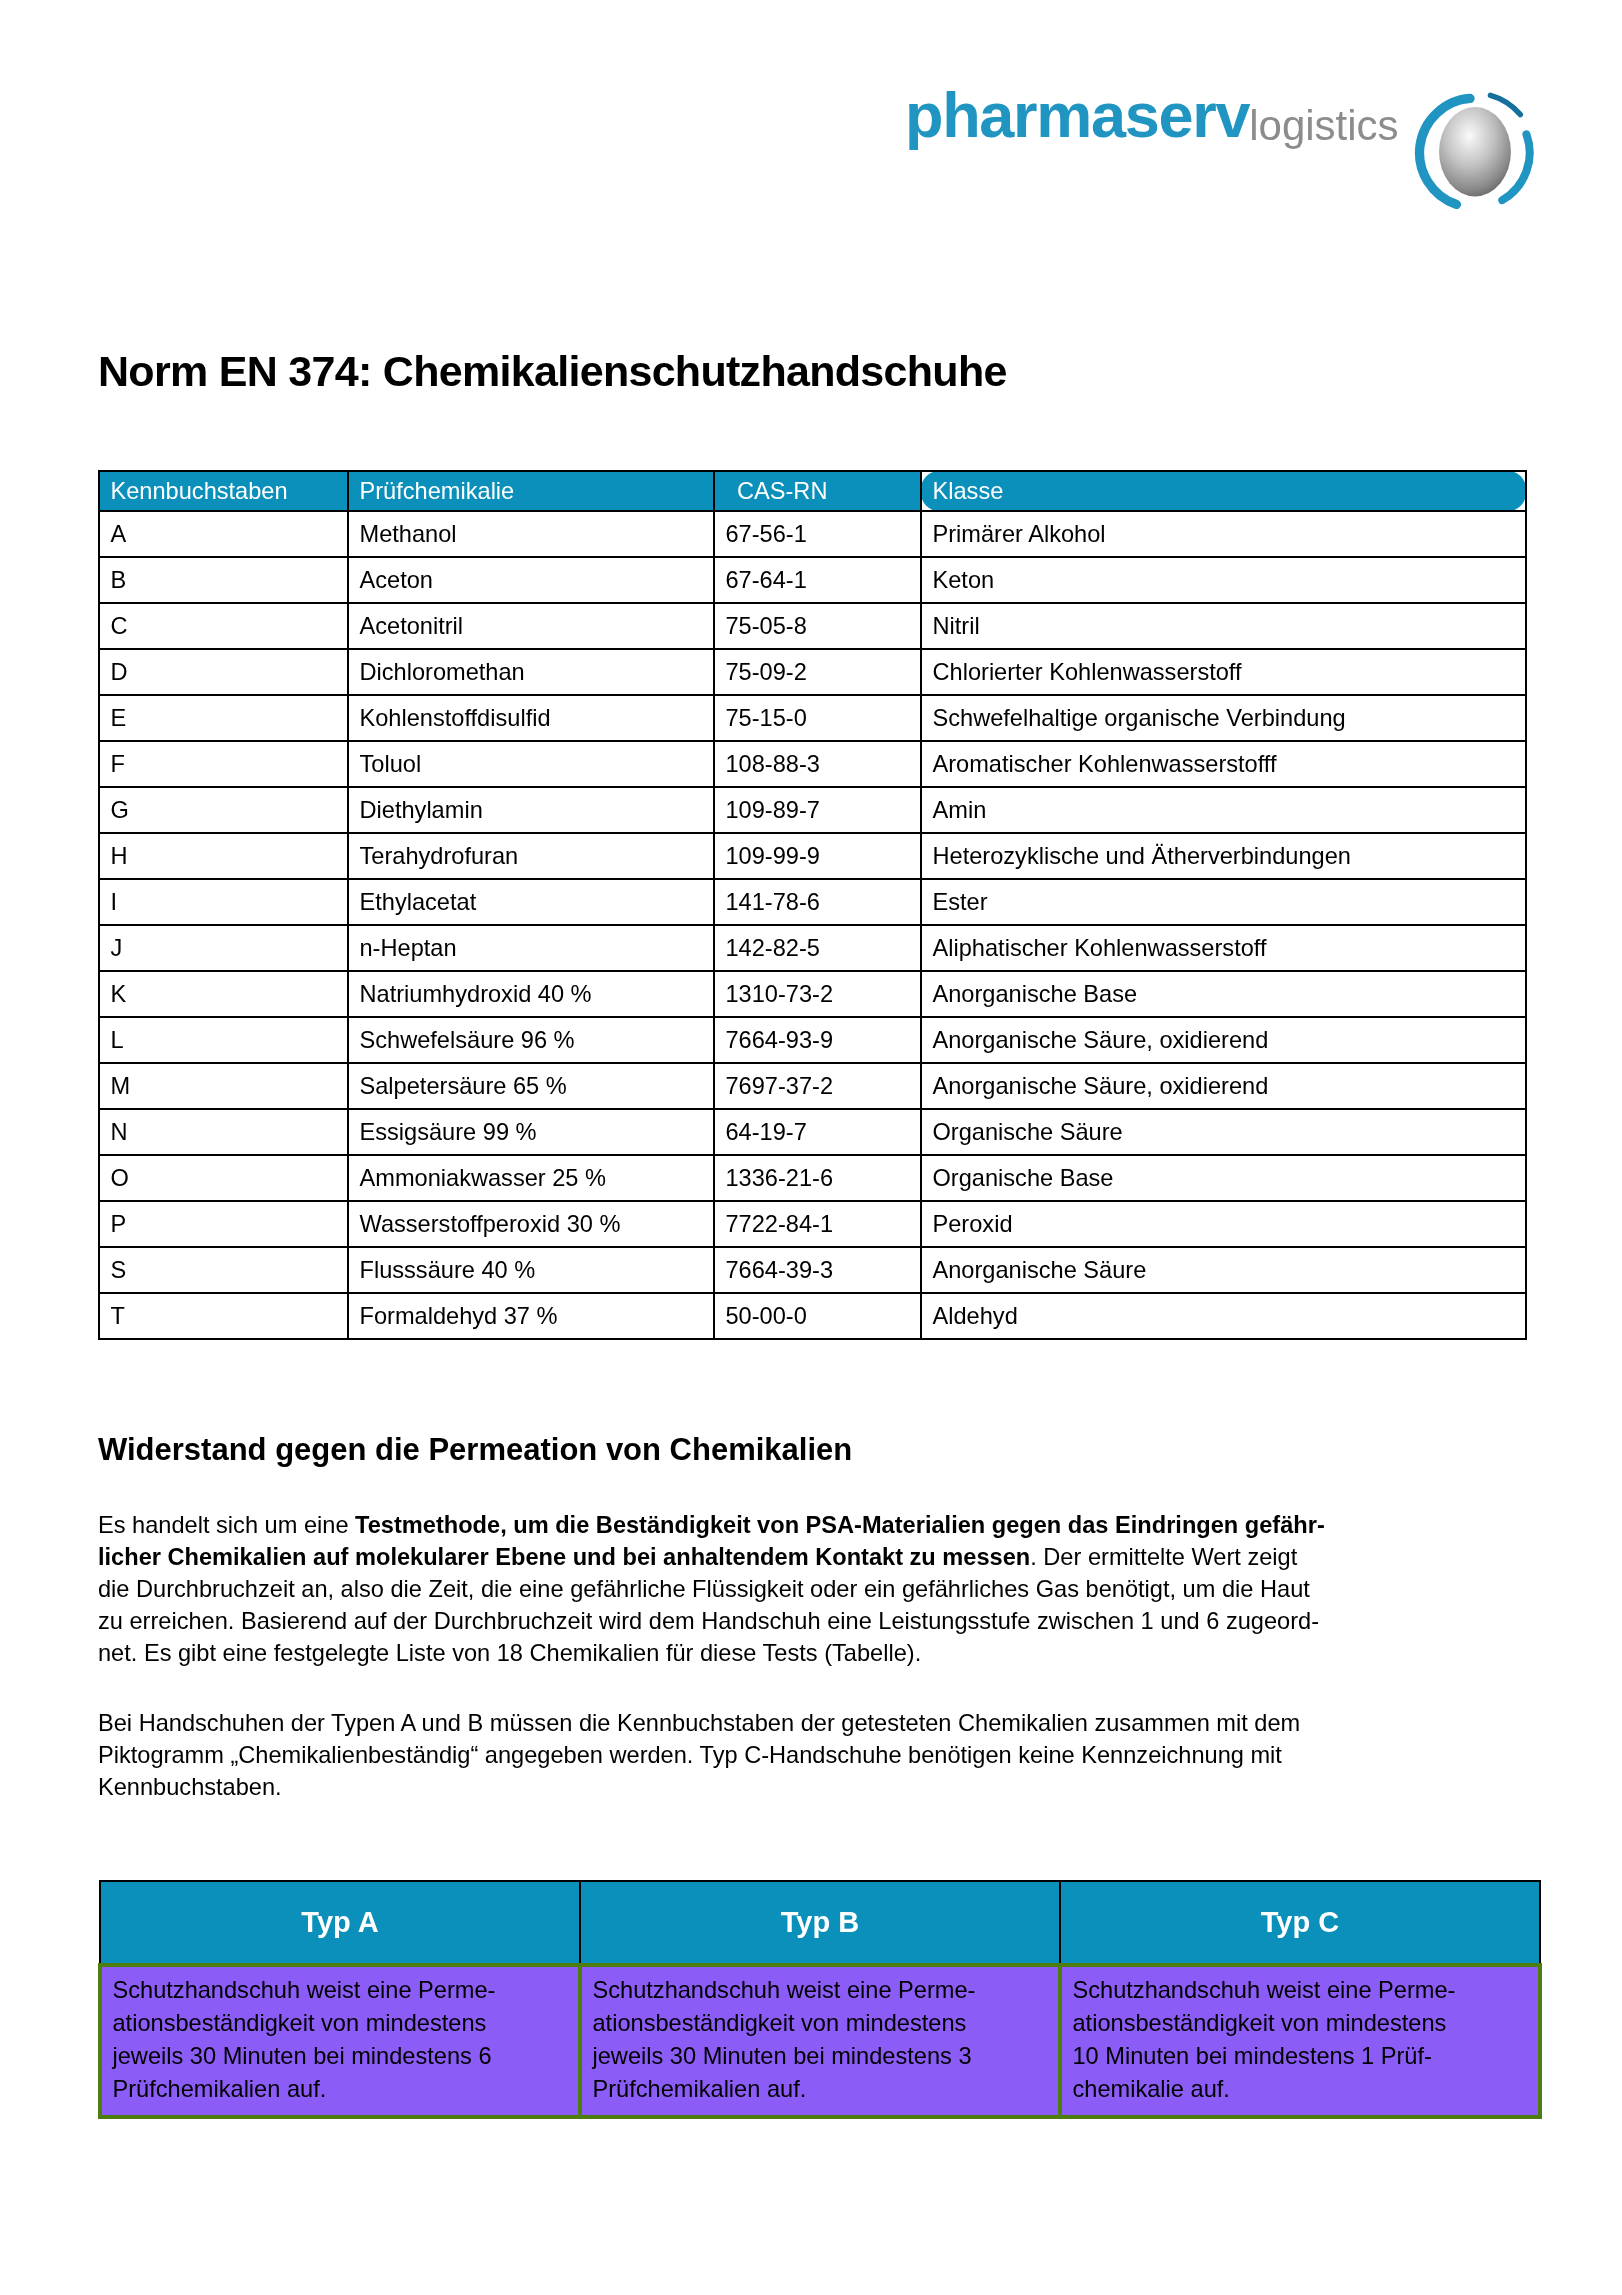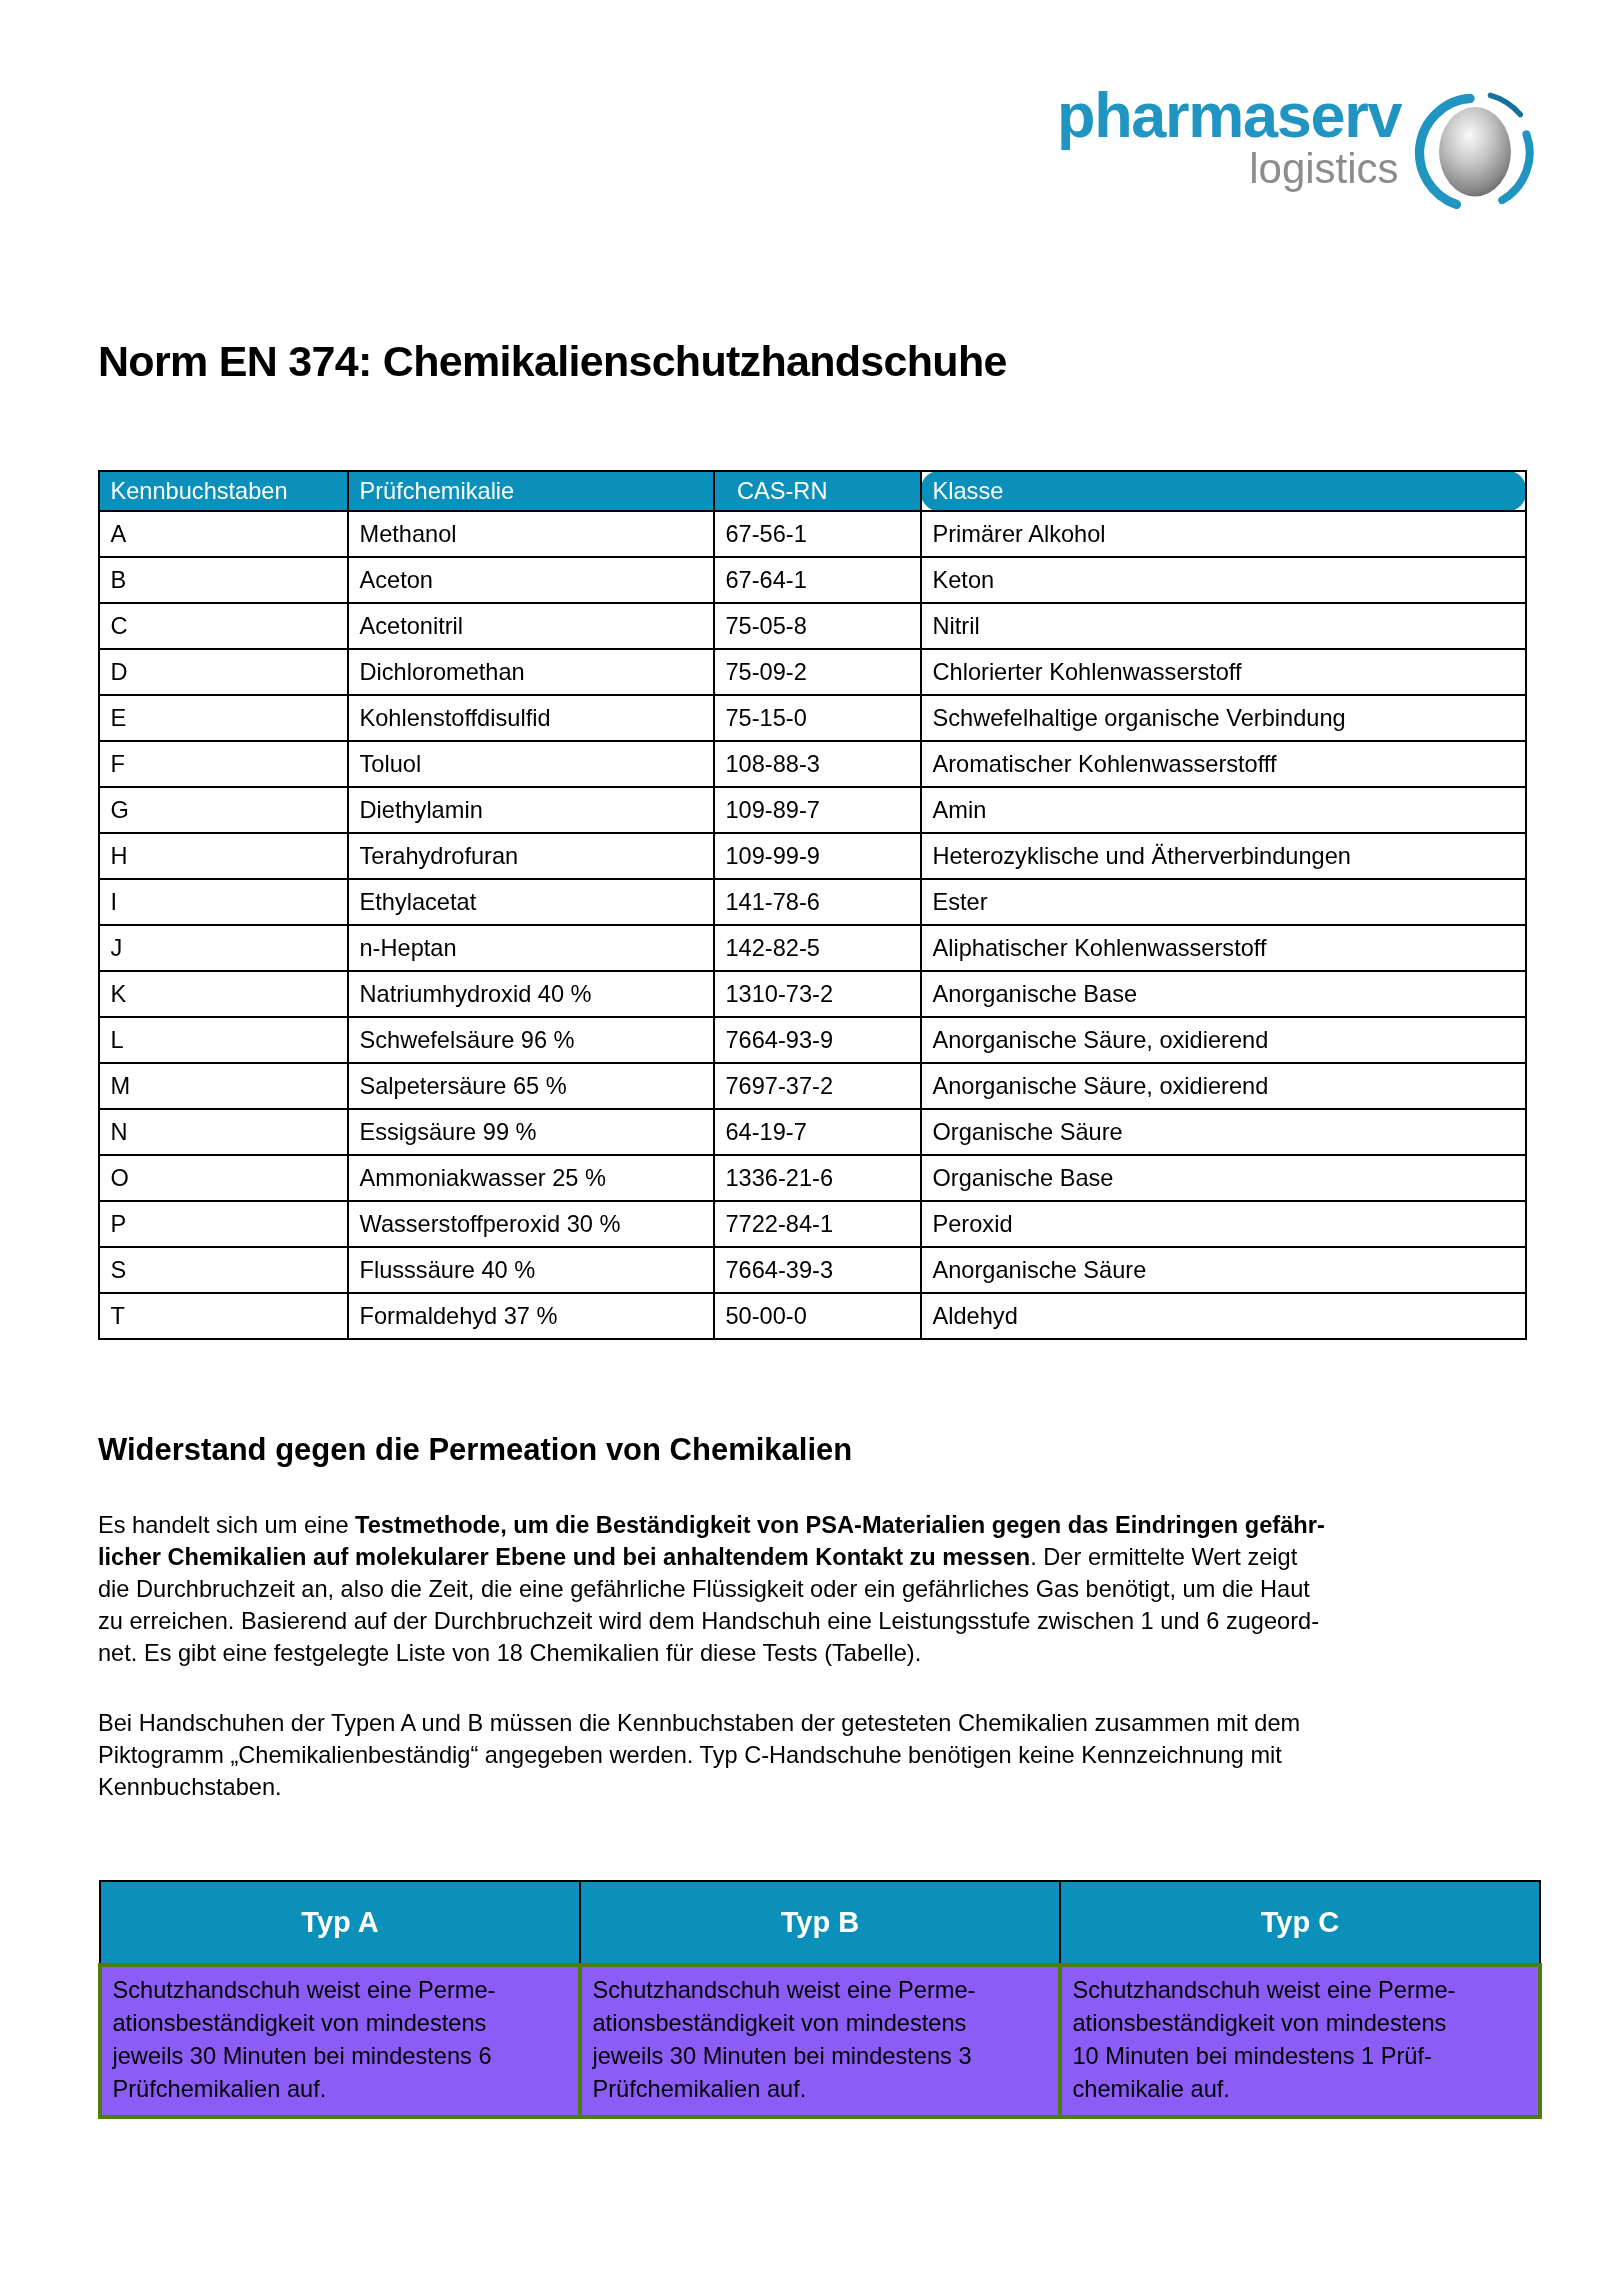--- a/index.html
+++ b/index.html
@@ -1,27 +1,27 @@
 <!DOCTYPE html>
 <html style="font-size:10.5px"><head>
 <meta charset="utf-8">
 <style>
   html,body{margin:0;padding:0;background:#ffffff;}
   body{width:1623px;height:2295px;position:relative;font-family:"Liberation Sans",sans-serif;color:#000;}
   .page{position:absolute;inset:0;background:#fff;}
 
   
   .logo{position:absolute;top:84px;right:86px;display:flex;align-items:flex-start;}
-  .logo-text{display:flex;flex-direction:column;align-items:flex-end;margin-right:11.8px;}
+  .logo-text{display:flex;flex-direction:row;align-items:flex-end;margin-right:11.8px;}
   .logo-brand{font-size:63px;font-weight:bold;letter-spacing:-1.3px;line-height:1;}
   .logo-sub{font-size:42px;line-height:1;margin-top:1.3px;margin-right:2.6px;}
   .logo-icon{width:124px;height:128px;margin-top:5.2px;}
 
   
-  .title{position:absolute;left:98px;top:337px;font-size:43px;font-weight:bold;letter-spacing:-0.7px;}
+  .title{position:absolute;left:98px;top:347px;font-size:43px;font-weight:bold;letter-spacing:-0.7px;}
   .h2{position:absolute;left:98px;top:1432px;font-size:31px;font-weight:bold;}
 
   
   table{border-collapse:collapse;table-layout:fixed;}
   .chem-table{position:absolute;left:98px;top:470px;width:1427px;}
   .chem-table th,.chem-table td{border:2px solid #000;padding:0 0 0 10.5px;text-align:left;
       font-size:23.6px;font-weight:normal;overflow:hidden;white-space:nowrap;}
   .chem-table th{height:38px;color:#fff;}
   .chem-table td{height:44px;background:#fff;}
   .col-k{width:249px;}.col-p{width:366px;}.col-c{width:207px;}.col-kl{width:605px;}

